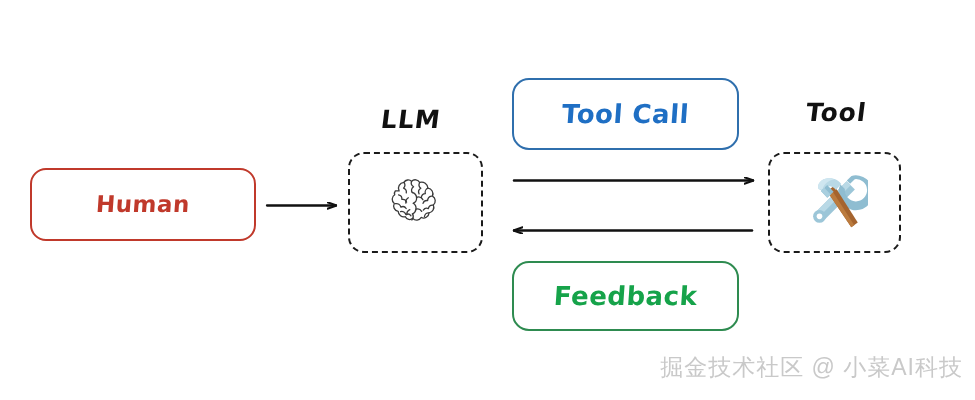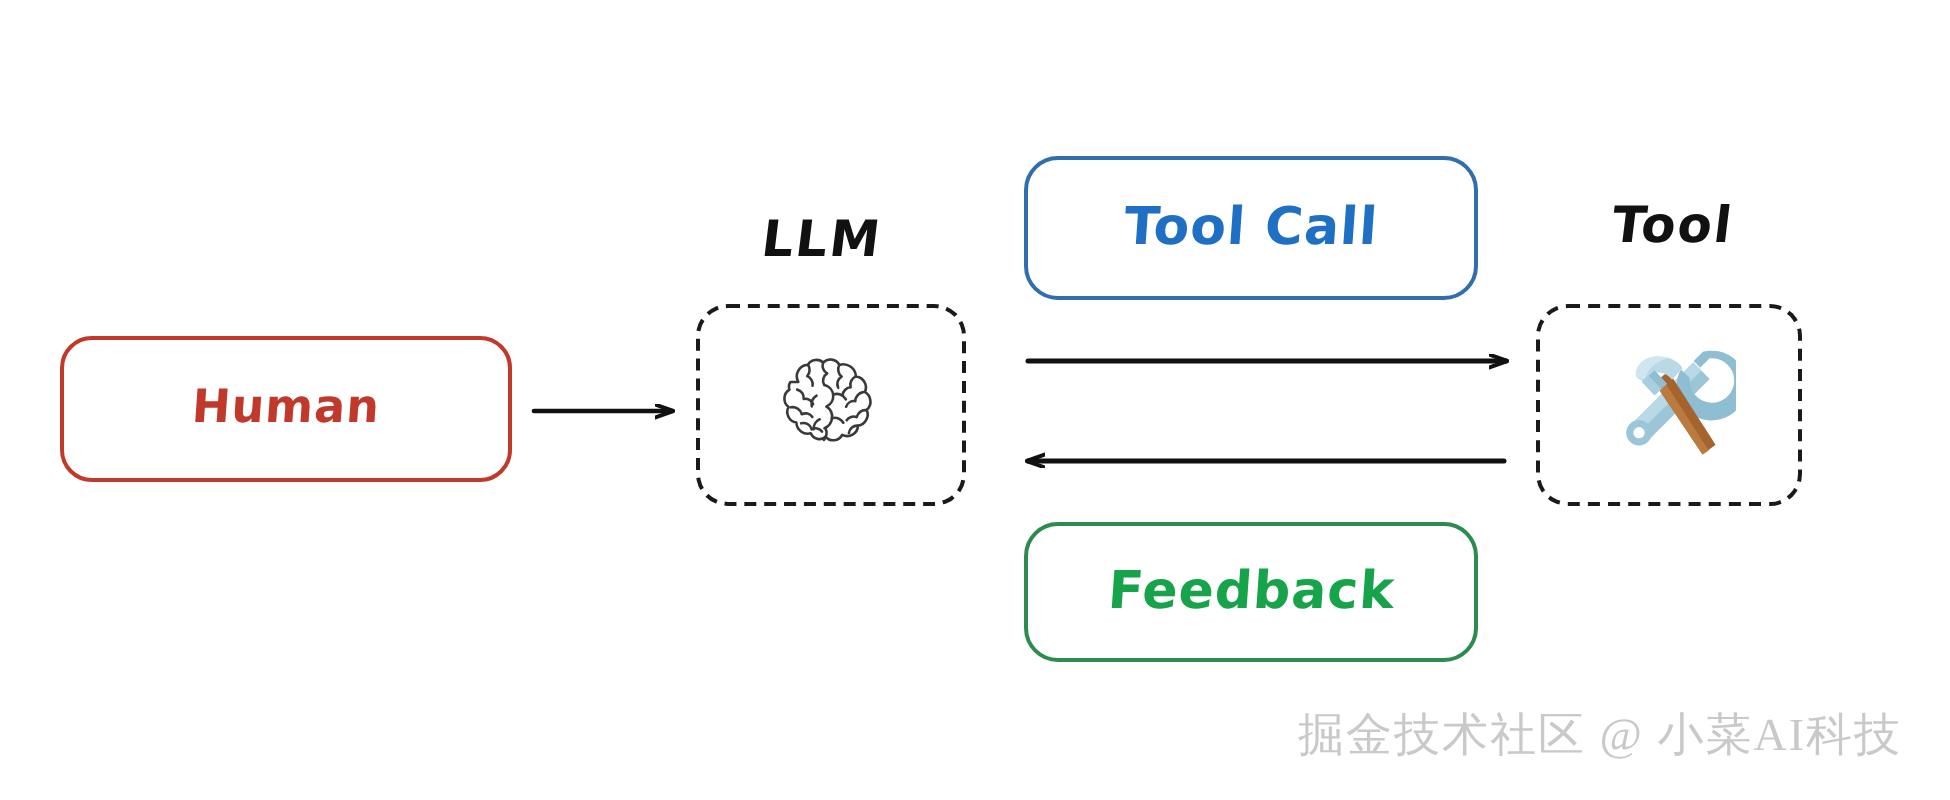--- a/index.html
+++ b/index.html
@@ -127,23 +127,23 @@
     left: 0;
     top: 0;
     width: 975px;
     height: 400px;
     pointer-events: none;
   }
 
   
   #watermark {
     position: absolute;
-    right: 24px;
+    right: 12px;
     top: 352px;
-    font-family: Liberation Serif, serif;
+    font-family: Liberation Sans, sans-serif;
     font-size: 23px;
     color: #c9c9c9;
     white-space: nowrap;
     letter-spacing: 1px;
     text-shadow: 0 1px 0 #ffffff;
   }
 </style>
 </head>
 <body>
 

